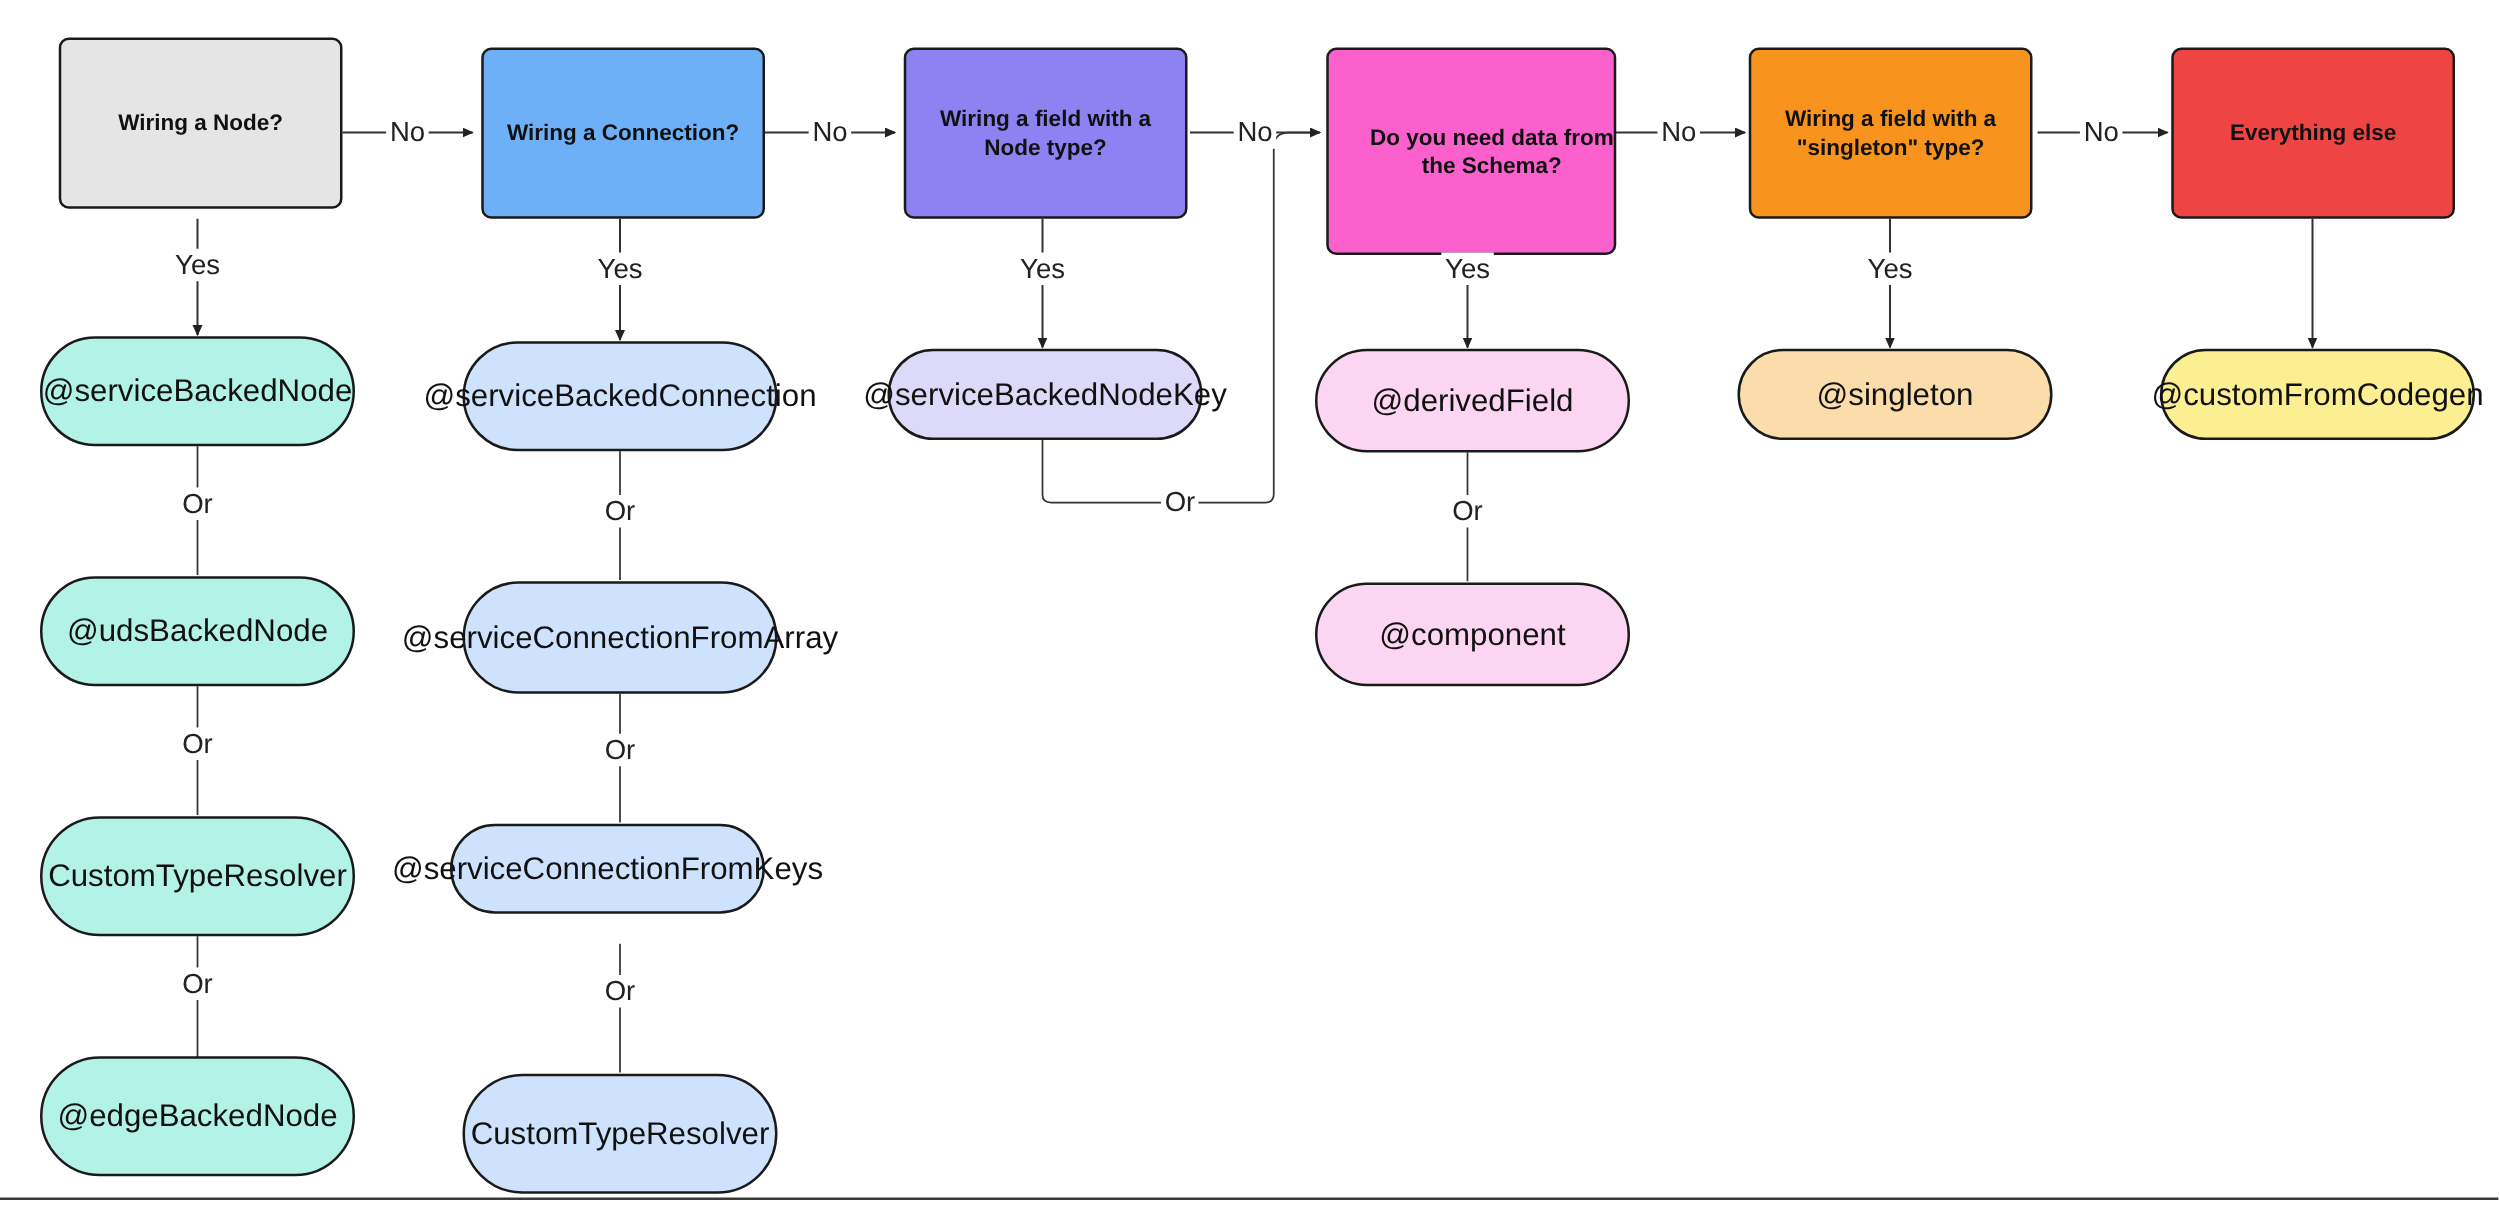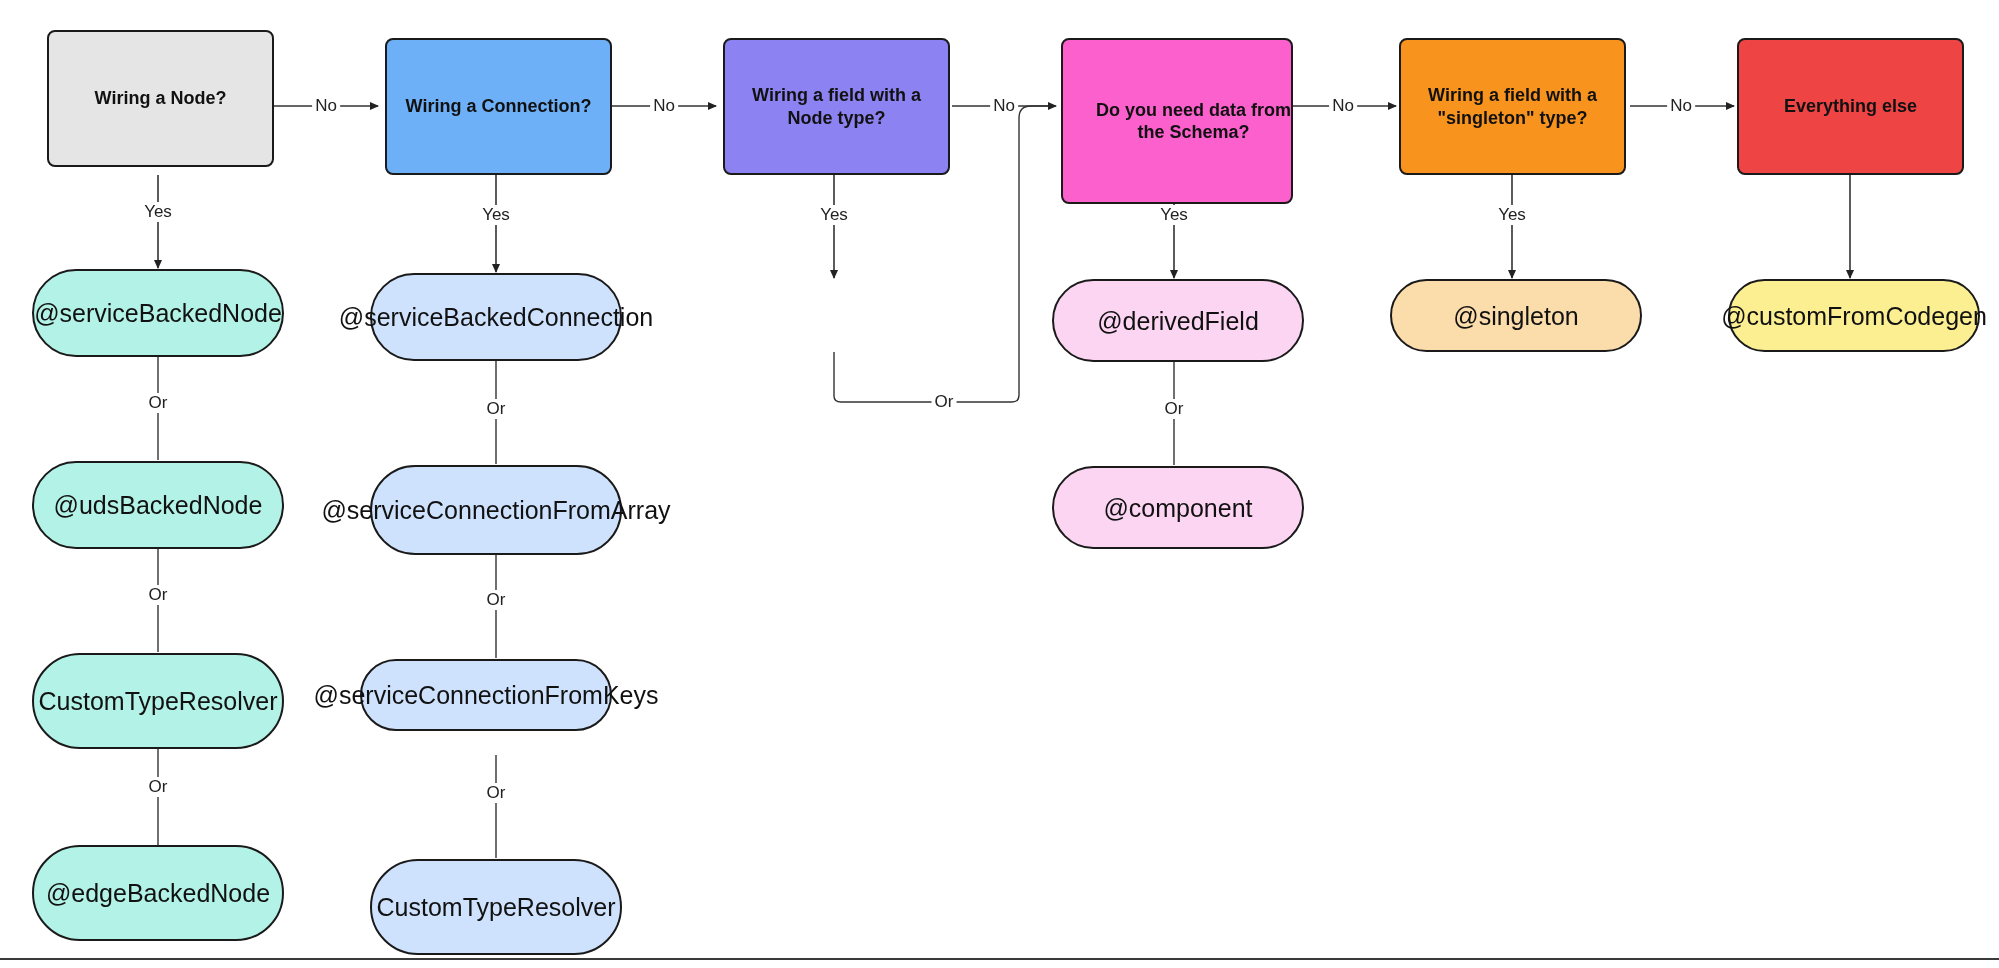--- a/index.html
+++ b/index.html
@@ -42,21 +42,21 @@
   }
   .leaf {
     border-radius: 48px;
     font-weight: normal;
     font-size: 25px;
     line-height: 1.2;
     white-space: nowrap;
   }
   .edge-label {
     position: absolute;
-    font-size: 17px;
+    font-size: 22px;
     color: #222222;
     background: #ffffff;
     padding: 0 3px;
     z-index: 3;
     white-space: nowrap;
     transform: translate(-50%, -50%);
   }
   .footer-rule {
     position: absolute;
     left: 0;
@@ -168,20 +168,23 @@
   <div class="node leaf" style="left:370px; top:465px; width:252px; height:90px; background:#cfe2fd;">
     <span>@serviceConnectionFromArray</span>
   </div>
   <div class="node leaf" style="left:360px; top:659px; width:252px; height:72px; background:#cfe2fd;">
     <span>@serviceConnectionFromKeys</span>
   </div>
   <div class="node leaf" style="left:370px; top:859px; width:252px; height:96px; background:#cfe2fd;">
     <span>CustomTypeResolver</span>
   </div>
 
+  <div class="node leaf" style="left:710px; top:279px; width:252px; height:73px; background:#ddd9f9;">
+    <span>@serviceBackedNodeKey</span>
+  </div>
 
   <div class="node leaf" style="left:1052px; top:279px; width:252px; height:83px; background:#fcd5f2;">
     <span>@derivedField</span>
   </div>
   <div class="node leaf" style="left:1052px; top:466px; width:252px; height:83px; background:#fcd5f2;">
     <span>@component</span>
   </div>
 
   <div class="node leaf" style="left:1390px; top:279px; width:252px; height:73px; background:#fbdcab;">
     <span>@singleton</span>

